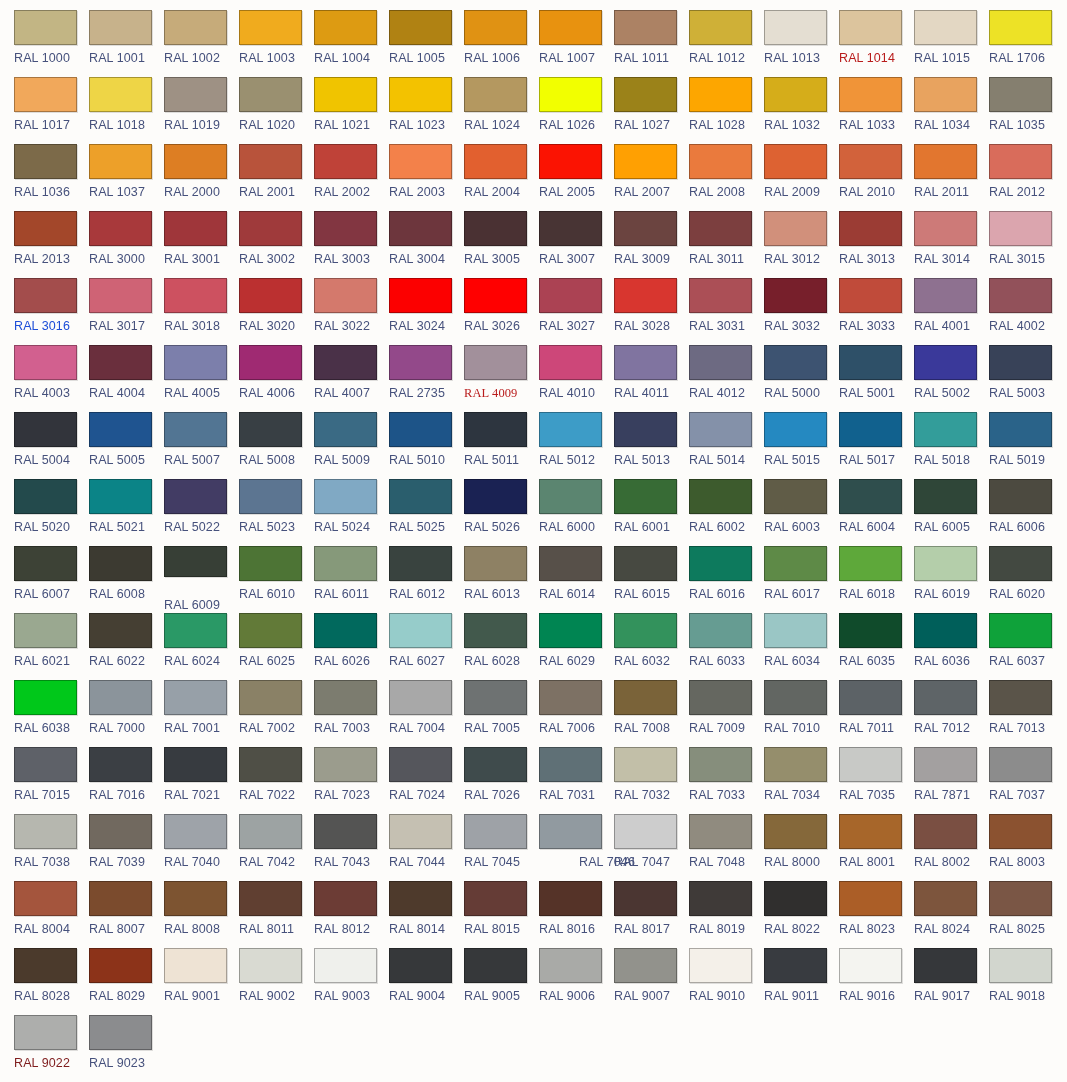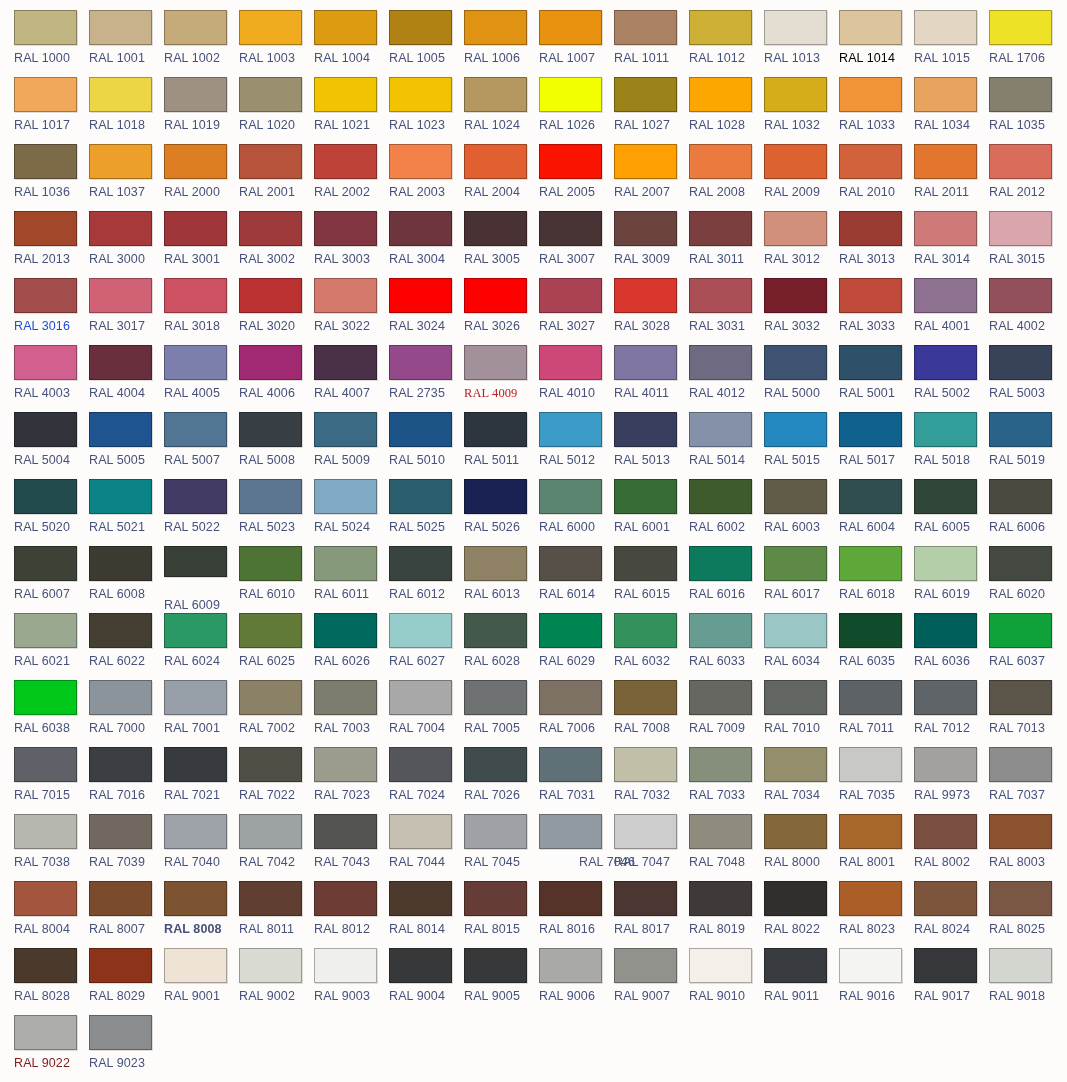--- a/index.html
+++ b/index.html
@@ -93,21 +93,21 @@
     <div class="swatch-cell">
       <span class="swatch-chip" style="background-color: rgb(207, 176, 55);"></span>
       <span class="swatch-label" style="color: rgb(70, 81, 124);">RAL 1012</span>
     </div>
     <div class="swatch-cell">
       <span class="swatch-chip" style="background-color: rgb(228, 222, 210);"></span>
       <span class="swatch-label" style="color: rgb(70, 81, 124);">RAL 1013</span>
     </div>
     <div class="swatch-cell">
       <span class="swatch-chip" style="background-color: rgb(220, 196, 157);"></span>
-      <span class="swatch-label" style="color: #000000;">RAL 1014</span>
+      <span class="swatch-label" style="color: #b91c1c;">RAL 1014</span>
     </div>
     <div class="swatch-cell">
       <span class="swatch-chip" style="background-color: rgb(227, 215, 195);"></span>
       <span class="swatch-label" style="color: rgb(70, 81, 124);">RAL 1015</span>
     </div>
     <div class="swatch-cell">
       <span class="swatch-chip" style="background-color: rgb(237, 226, 38);"></span>
       <span class="swatch-label" style="color: rgb(70, 81, 124);">RAL 1706</span>
     </div>
     <div class="swatch-cell">
@@ -713,21 +713,21 @@
     <div class="swatch-cell">
       <span class="swatch-chip" style="background-color: rgb(149, 142, 108);"></span>
       <span class="swatch-label" style="color: rgb(70, 81, 124);">RAL 7034</span>
     </div>
     <div class="swatch-cell">
       <span class="swatch-chip" style="background-color: rgb(200, 201, 198);"></span>
       <span class="swatch-label" style="color: rgb(70, 81, 124);">RAL 7035</span>
     </div>
     <div class="swatch-cell">
       <span class="swatch-chip" style="background-color: rgb(163, 160, 160);"></span>
-      <span class="swatch-label" style="color: rgb(70, 81, 124);">RAL 9973</span>
+      <span class="swatch-label" style="color: rgb(70, 81, 124);">RAL 7871</span>
     </div>
     <div class="swatch-cell">
       <span class="swatch-chip" style="background-color: rgb(140, 140, 140);"></span>
       <span class="swatch-label" style="color: rgb(70, 81, 124);">RAL 7037</span>
     </div>
     <div class="swatch-cell">
       <span class="swatch-chip" style="background-color: rgb(182, 183, 175);"></span>
       <span class="swatch-label" style="color: rgb(70, 81, 124);">RAL 7038</span>
     </div>
     <div class="swatch-cell">
@@ -785,21 +785,21 @@
     <div class="swatch-cell">
       <span class="swatch-chip" style="background-color: rgb(164, 85, 61);"></span>
       <span class="swatch-label" style="color: rgb(70, 81, 124);">RAL 8004</span>
     </div>
     <div class="swatch-cell">
       <span class="swatch-chip" style="background-color: rgb(123, 75, 45);"></span>
       <span class="swatch-label" style="color: rgb(70, 81, 124);">RAL 8007</span>
     </div>
     <div class="swatch-cell">
       <span class="swatch-chip" style="background-color: rgb(125, 84, 49);"></span>
-      <span class="swatch-label" style="color: rgb(70, 81, 124); font-weight: bold;">RAL 8008</span>
+      <span class="swatch-label" style="color: rgb(70, 81, 124);">RAL 8008</span>
     </div>
     <div class="swatch-cell">
       <span class="swatch-chip" style="background-color: rgb(96, 63, 49);"></span>
       <span class="swatch-label" style="color: rgb(70, 81, 124);">RAL 8011</span>
     </div>
     <div class="swatch-cell">
       <span class="swatch-chip" style="background-color: rgb(108, 60, 53);"></span>
       <span class="swatch-label" style="color: rgb(70, 81, 124);">RAL 8012</span>
     </div>
     <div class="swatch-cell">

